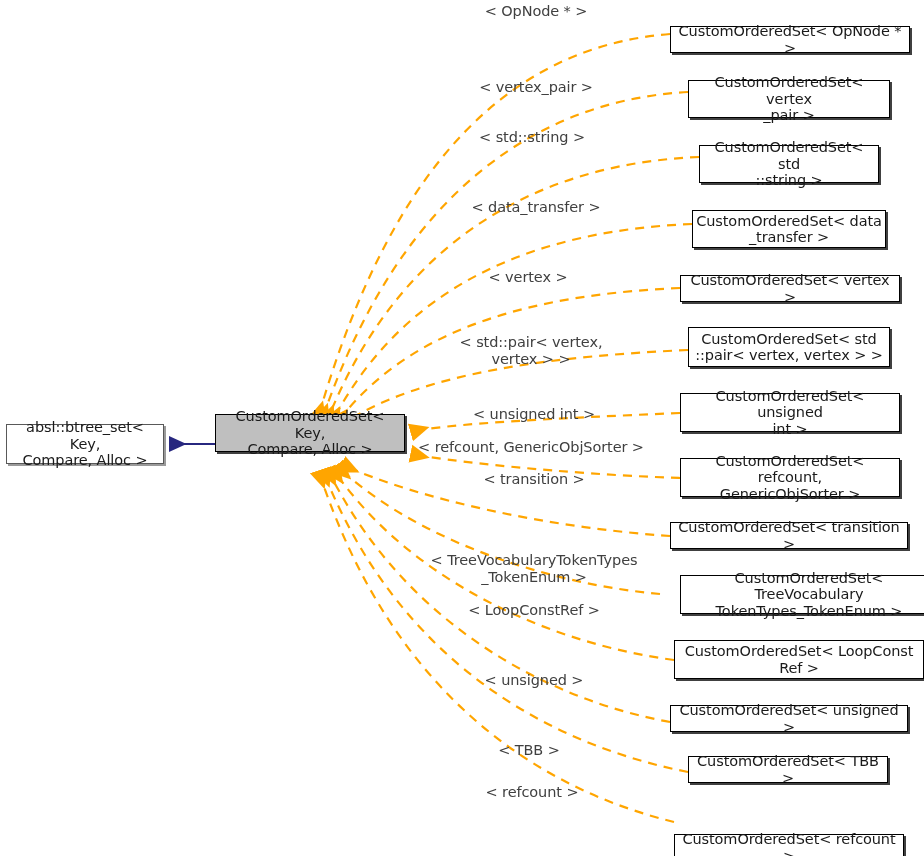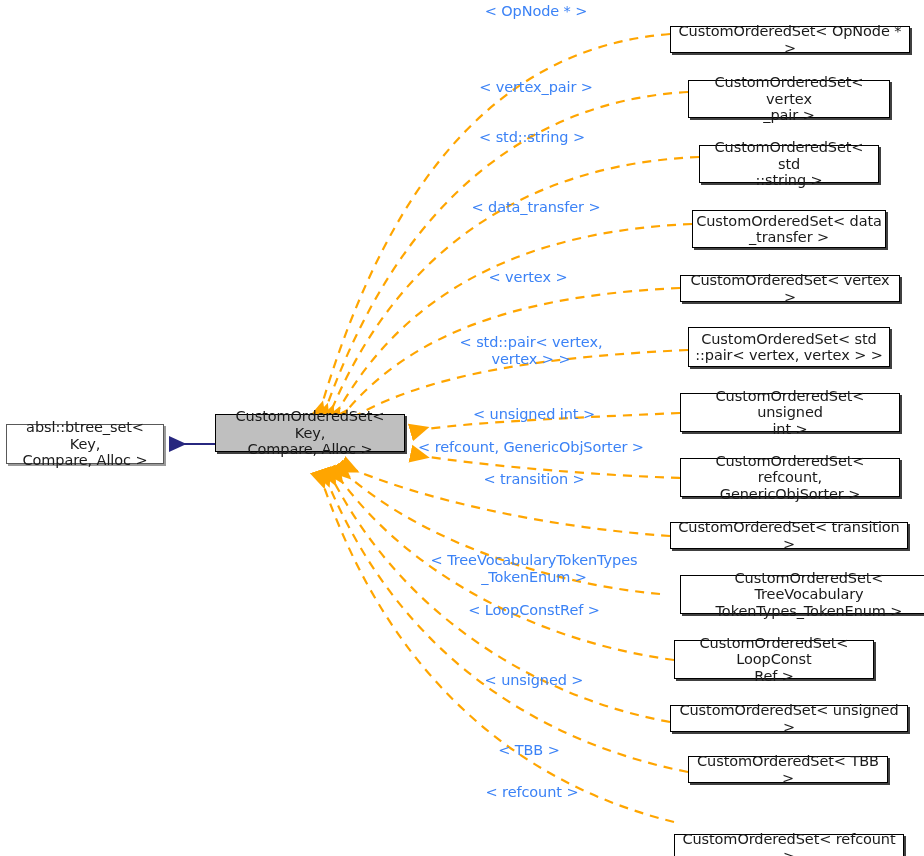--- a/index.html
+++ b/index.html
@@ -48,21 +48,21 @@
     border: 1px solid #000000;
   }
   .node.base {
     box-shadow: 2px 2px 0 0 #9a9a9a;
     border: 1px solid #595959;
   }
   .edge-label {
     position: absolute;
     font-size: 14.5px;
     line-height: 16.5px;
-    color: #3b82f6;
+    color: #404040;
     text-align: center;
     white-space: pre-line;
     letter-spacing: -0.1px;
     transform: translateX(-50%);
   }
 </style>
 </head>
 <body>
 
 <div id="diagram">
@@ -117,21 +117,21 @@
       <div class="node" style="left: 680px; top: 275px; width: 220px; height: 27px;">CustomOrderedSet&lt; vertex &gt;</div>
       <div class="node" style="left: 688px; top: 327px; width: 202px; height: 40px;">CustomOrderedSet&lt; std
 ::pair&lt; vertex, vertex &gt; &gt;</div>
       <div class="node" style="left: 680px; top: 393px; width: 220px; height: 39px;">CustomOrderedSet&lt; unsigned
 int &gt;</div>
       <div class="node" style="left: 680px; top: 458px; width: 220px; height: 39px;">CustomOrderedSet&lt; refcount,
 GenericObjSorter &gt;</div>
       <div class="node" style="left: 670px; top: 522px; width: 238px; height: 27px;">CustomOrderedSet&lt; transition &gt;</div>
       <div class="node" style="left: 680px; top: 575px; width: 258px; height: 39px;">CustomOrderedSet&lt; TreeVocabulary
 TokenTypes_TokenEnum &gt;</div>
-      <div class="node" style="left: 674px; top: 640px; width: 200px; height: 39px;">CustomOrderedSet&lt; LoopConst
+      <div class="node" style="left: 674px; top: 640px; width: 250px; height: 39px;">CustomOrderedSet&lt; LoopConst
 Ref &gt;</div>
       <div class="node" style="left: 670px; top: 705px; width: 238px; height: 27px;">CustomOrderedSet&lt; unsigned &gt;</div>
       <div class="node" style="left: 688px; top: 756px; width: 200px; height: 27px;">CustomOrderedSet&lt; TBB &gt;</div>
       <div class="node" style="left: 674px; top: 834px; width: 230px; height: 27px;">CustomOrderedSet&lt; refcount &gt;</div>
     </div>
   <div id="labels-layer">
       <div class="edge-label" style="left: 536px; top: 3px;">&lt; OpNode * &gt;</div>
       <div class="edge-label" style="left: 536px; top: 79px;">&lt; vertex_pair &gt;</div>
       <div class="edge-label" style="left: 532px; top: 129px;">&lt; std::string &gt;</div>
       <div class="edge-label" style="left: 536px; top: 199px; text-align: right;">&lt; data_transfer &gt;</div>

